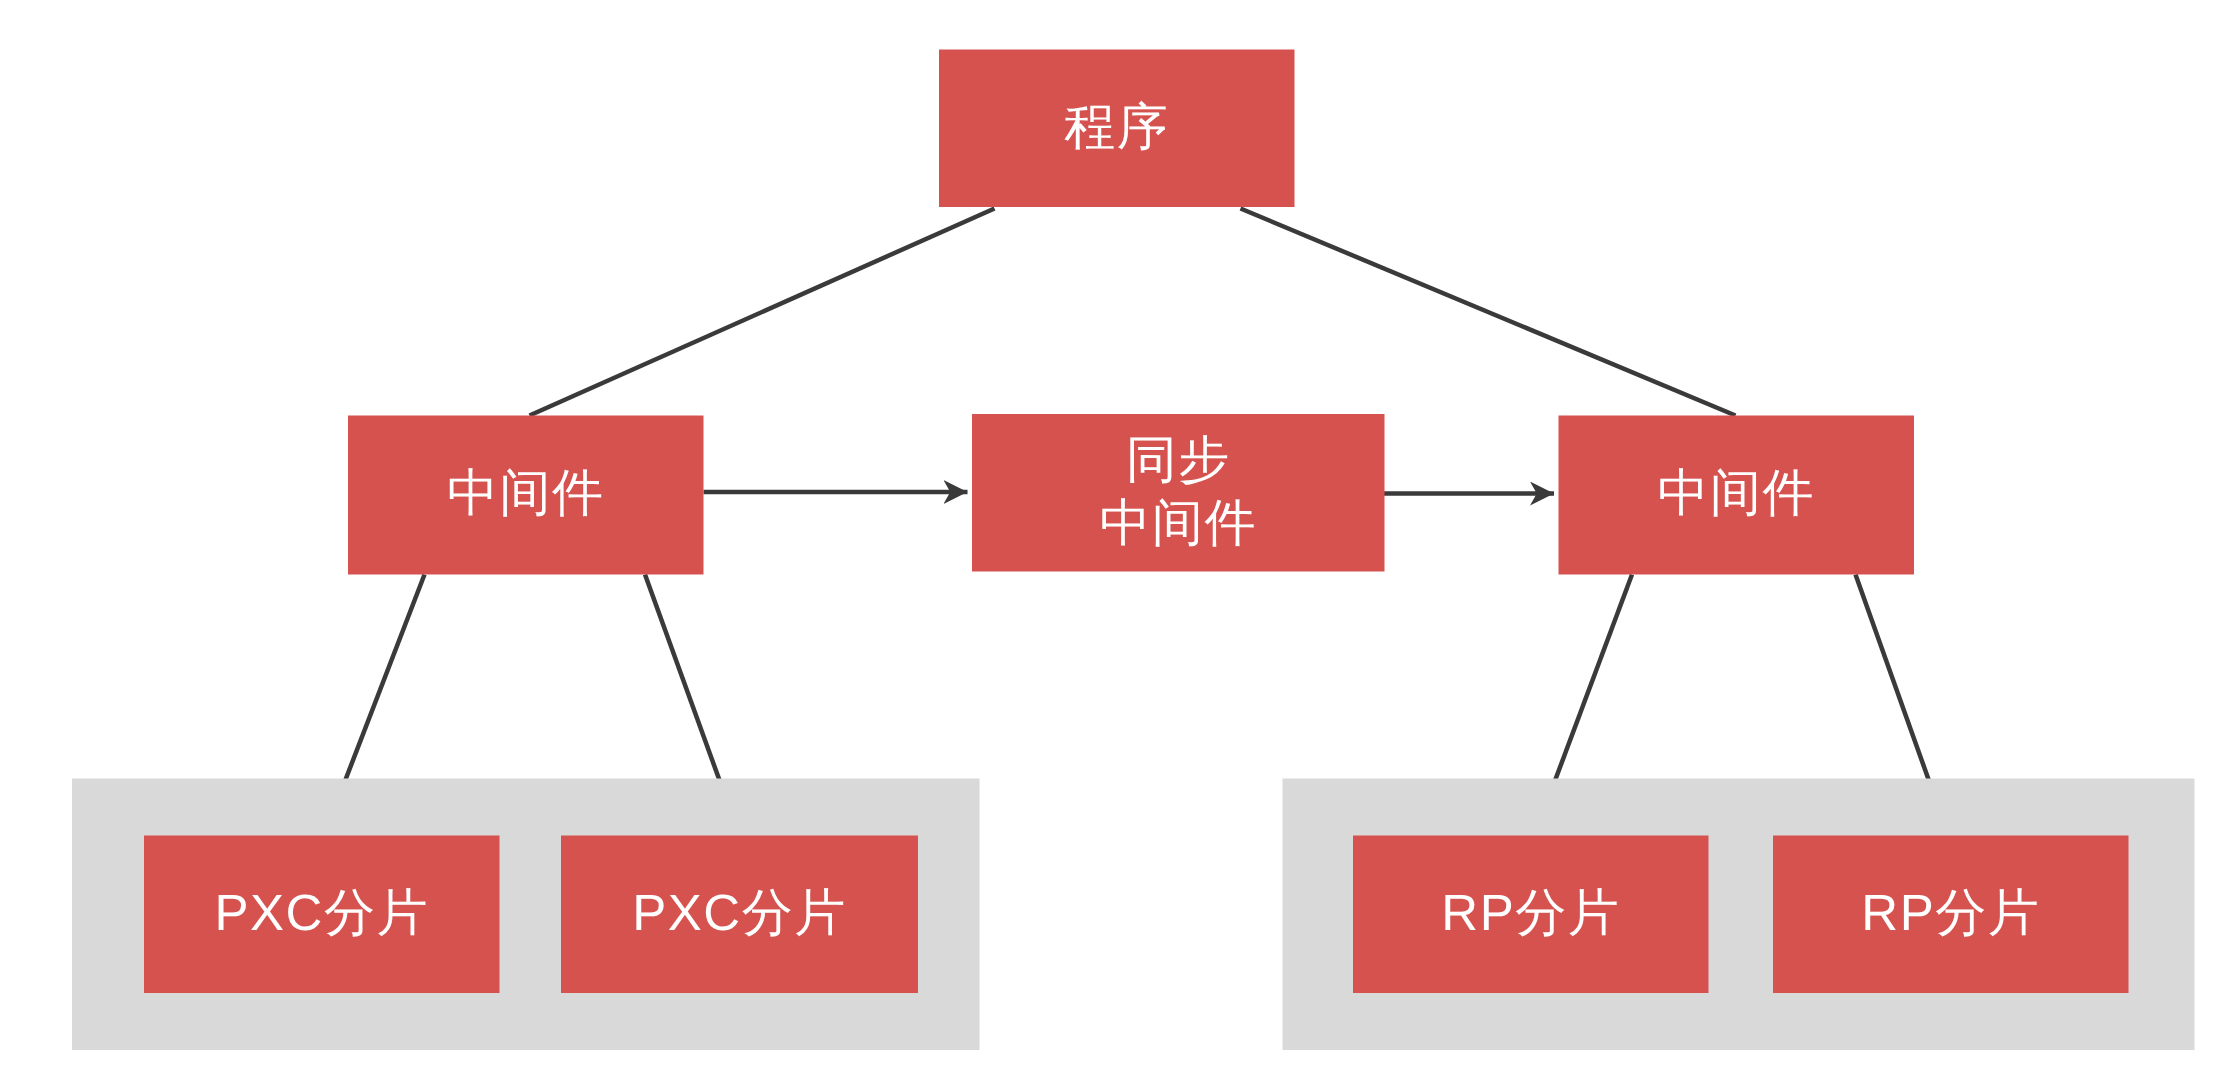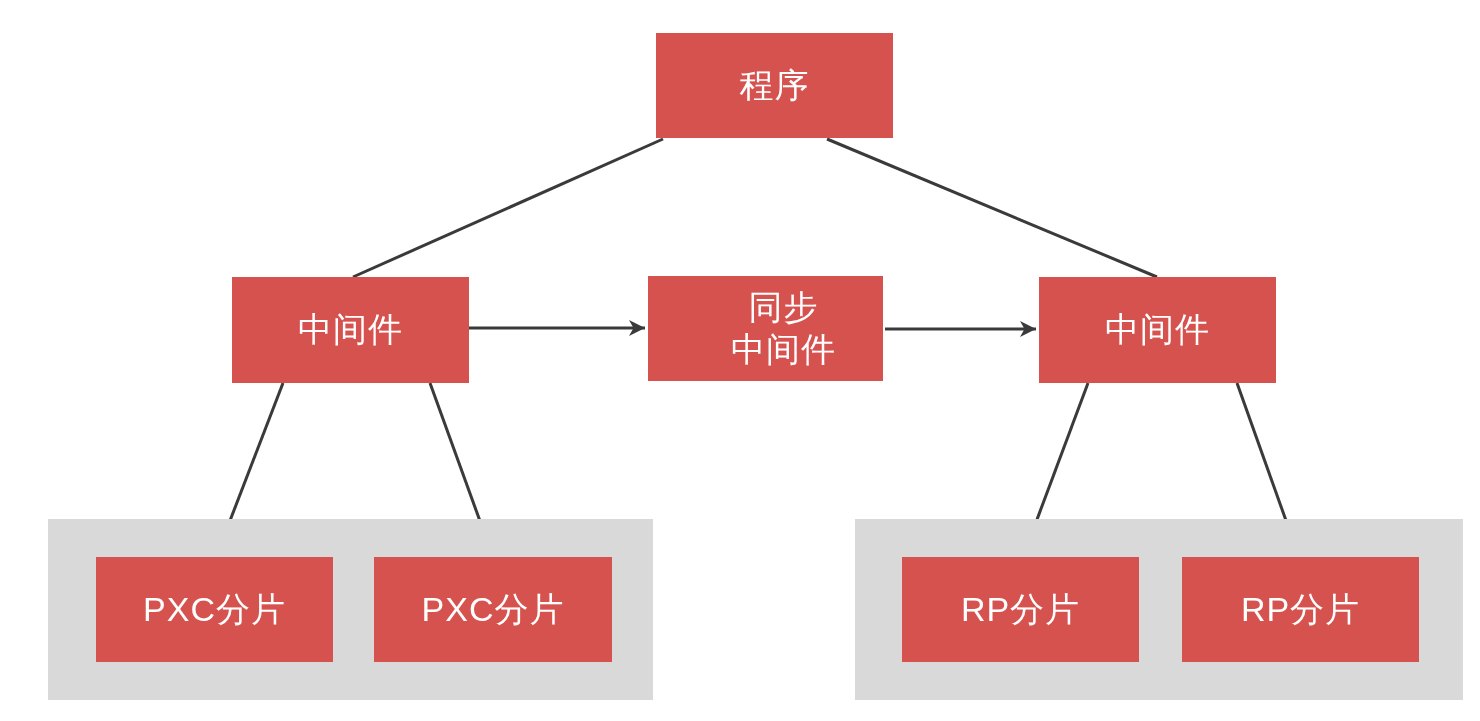--- a/index.html
+++ b/index.html
@@ -38,23 +38,23 @@
     background: #d6524e;
     color: #ffffff;
     display: flex;
     align-items: center;
     justify-content: center;
     text-align: center;
     font-size: 34px;
     line-height: 1.22;
     letter-spacing: 1px;
   }
-  .node-program          { left: 656px;  top: 33px;  width: 237px; height: 105px; }
+  .node-program          { left: 626px;  top: 33px;  width: 237px; height: 105px; }
   .node-middleware-left  { left: 232px;  top: 277px; width: 237px; height: 106px; }
-  .node-sync-middleware  { left: 648px;  top: 276px; width: 199px; height: 105px; padding-left: 36px; }
+  .node-sync-middleware  { left: 648px;  top: 276px; width: 275px; height: 105px; }
   .node-middleware-right { left: 1039px; top: 277px; width: 237px; height: 106px; }
   .node-pxc-1            { left: 96px;   top: 557px; width: 237px; height: 105px; }
   .node-pxc-2            { left: 374px;  top: 557px; width: 238px; height: 105px; }
   .node-rp-1             { left: 902px;  top: 557px; width: 237px; height: 105px; }
   .node-rp-2             { left: 1182px; top: 557px; width: 237px; height: 105px; }
   .two-line span { display: block; }
 </style>
 </head>
 <body>
 

